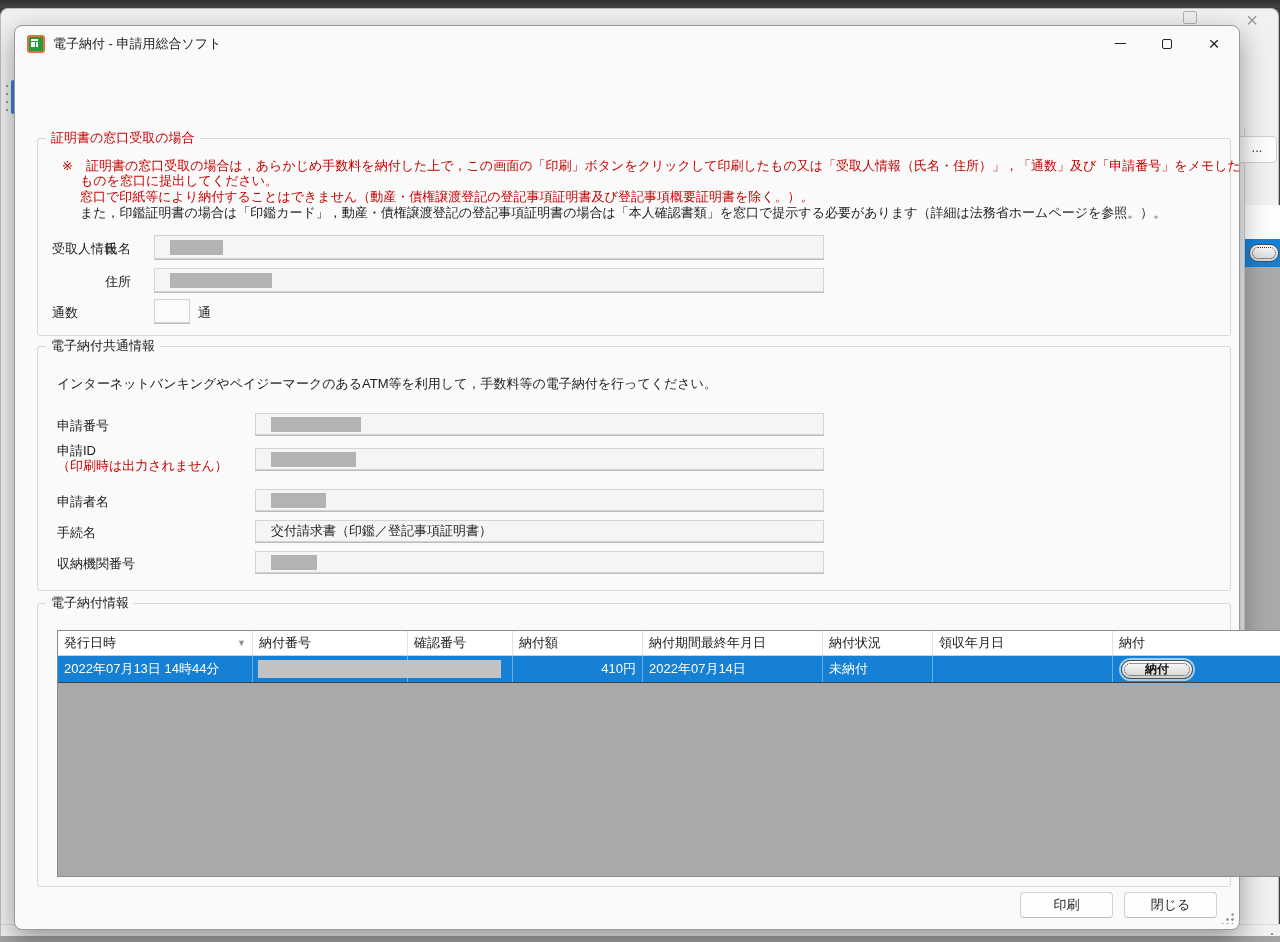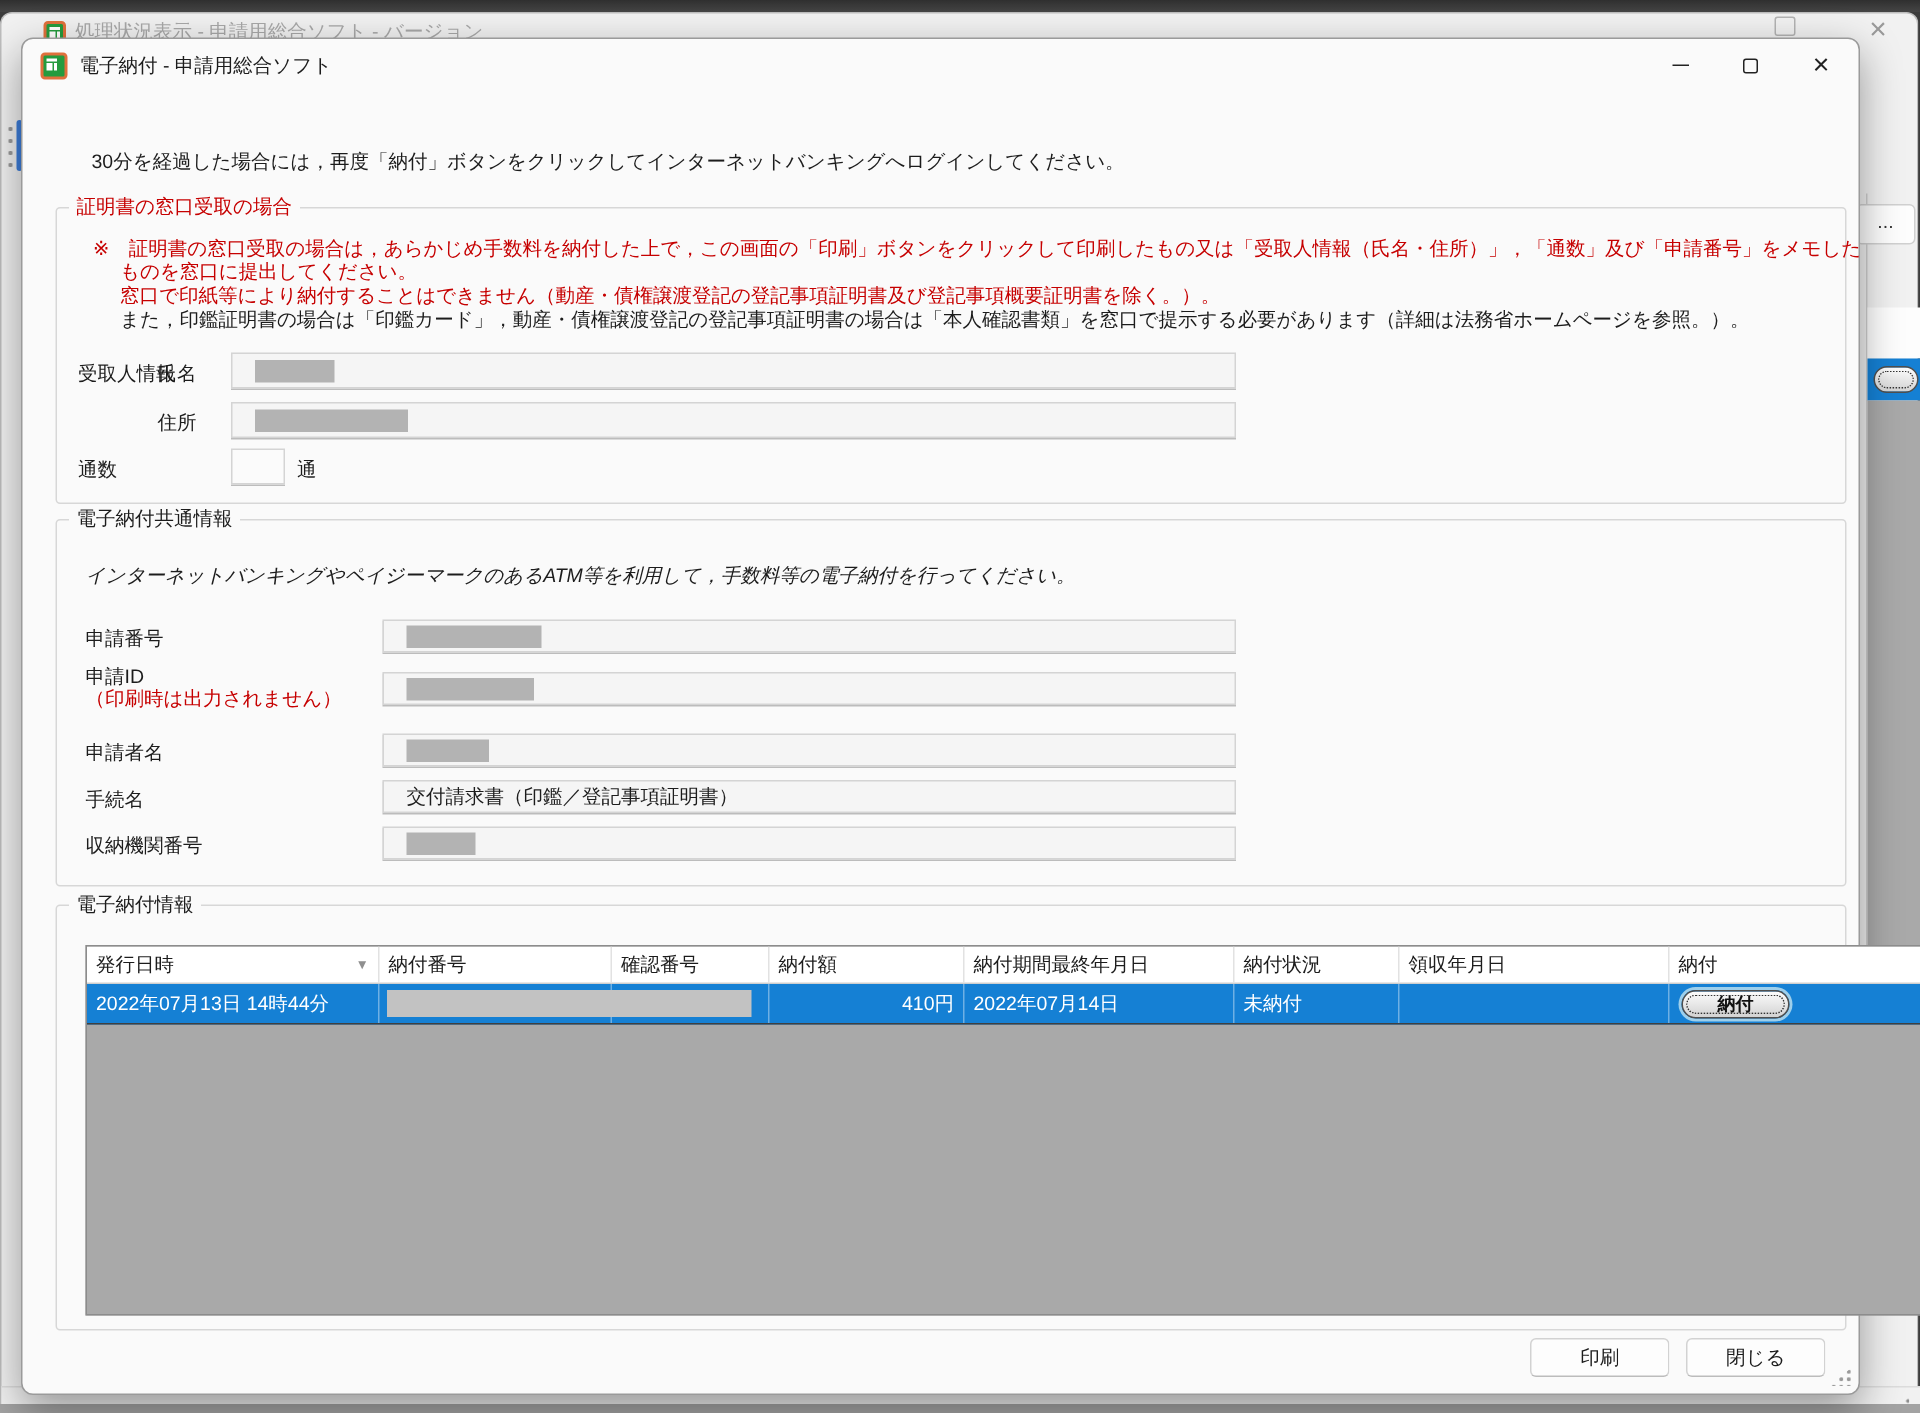--- a/index.html
+++ b/index.html
@@ -64,24 +64,20 @@
   .dgrip{position:absolute;right:5px;bottom:5px;width:14px;height:12px;background-image:radial-gradient(circle,#9a9a9a 1.2px,transparent 1.5px);background-size:5px 5px;clip-path:polygon(100% 0,100% 100%,0 100%);}
 </style>
 </head>
 <body>
 
 <div class="page">
 
   <div class="topstrip"></div>
 
   <div class="pwin">
-    <div class="pTitleRow">
-      <span class="appicon"></span>
-      <span>処理状況表示 - 申請用総合ソフト - バージョン</span>
-    </div>
     <span class="pmax"></span>
     <span class="pclose">×</span>
 
     <div class="lgrip"></div>
     <div class="lblue"></div>
 
     <div class="rsliver-border"></div>
     <div class="rEllipsis">...</div>
     <div class="rTableWhite"></div>
     <div class="rBlueRow">
@@ -105,21 +101,20 @@
     <span class="cap" style="right:96px;">
         <span class="glyph-min"></span>
       </span>
     <span class="cap" style="right:49px;">
         <span class="glyph-max"></span>
       </span>
     <span class="cap" style="right:2px;">
         <span class="glyph-x">×</span>
       </span>
 
-    <div class="lbl" style="left:46px;top:73px;">30分を経過した場合には，再度「納付」ボタンをクリックしてインターネットバンキングへログインしてください。</div>
 
     <div class="grp" style="left:22px;top:112px;width:1192px;height:196px;">
       <span class="grp-title red">証明書の窓口受取の場合</span>
       <div class="lbl red" style="left:24px;top:18px;">※　証明書の窓口受取の場合は，あらかじめ手数料を納付した上で，この画面の「印刷」ボタンをクリックして印刷したもの又は「受取人情報（氏名・住所）」，「通数」及び「申請番号」をメモした</div>
       <div class="lbl red" style="left:42px;top:33px;">ものを窓口に提出してください。</div>
       <div class="lbl red" style="left:42px;top:49px;">窓口で印紙等により納付することはできません（動産・債権譲渡登記の登記事項証明書及び登記事項概要証明書を除く。）。</div>
       <div class="lbl" style="left:42px;top:65px;">また，印鑑証明書の場合は「印鑑カード」，動産・債権譲渡登記の登記事項証明書の場合は「本人確認書類」を窓口で提示する必要があります（詳細は法務省ホームページを参照。）。</div>
 
       <div class="lbl" style="left:14px;top:101px;">受取人情報</div>
       <div class="lbl" style="left:67px;top:101px;">氏名</div>
@@ -132,21 +127,21 @@
         <span class="redact" style="width:102px;"></span>
       </div>
 
       <div class="lbl" style="left:14px;top:165px;">通数</div>
       <div class="fld" style="left:116px;top:160px;width:36px;height:24px;background:#fbfbfb;"></div>
       <div class="lbl" style="left:160px;top:165px;">通</div>
     </div>
 
     <div class="grp" style="left:22px;top:320px;width:1192px;height:243px;">
       <span class="grp-title">電子納付共通情報</span>
-      <div class="lbl" style="left:19px;top:28px;font-style:italic;">インターネットバンキングやペイジーマークのあるATM等を利用して，手数料等の電子納付を行ってください。</div>
+      <div class="lbl" style="left:19px;top:28px;">インターネットバンキングやペイジーマークのあるATM等を利用して，手数料等の電子納付を行ってください。</div>
 
       <div class="lbl" style="left:19px;top:70px;">申請番号</div>
       <div class="fld" style="left:217px;top:66px;width:569px;height:22px;">
         <span class="redact" style="width:90px;"></span>
       </div>
 
       <div class="lbl" style="left:19px;top:95px;">申請ID</div>
       <div class="lbl red" style="left:19px;top:110px;">（印刷時は出力されません）</div>
       <div class="fld" style="left:217px;top:101px;width:569px;height:22px;">
         <span class="redact" style="width:85px;"></span>

